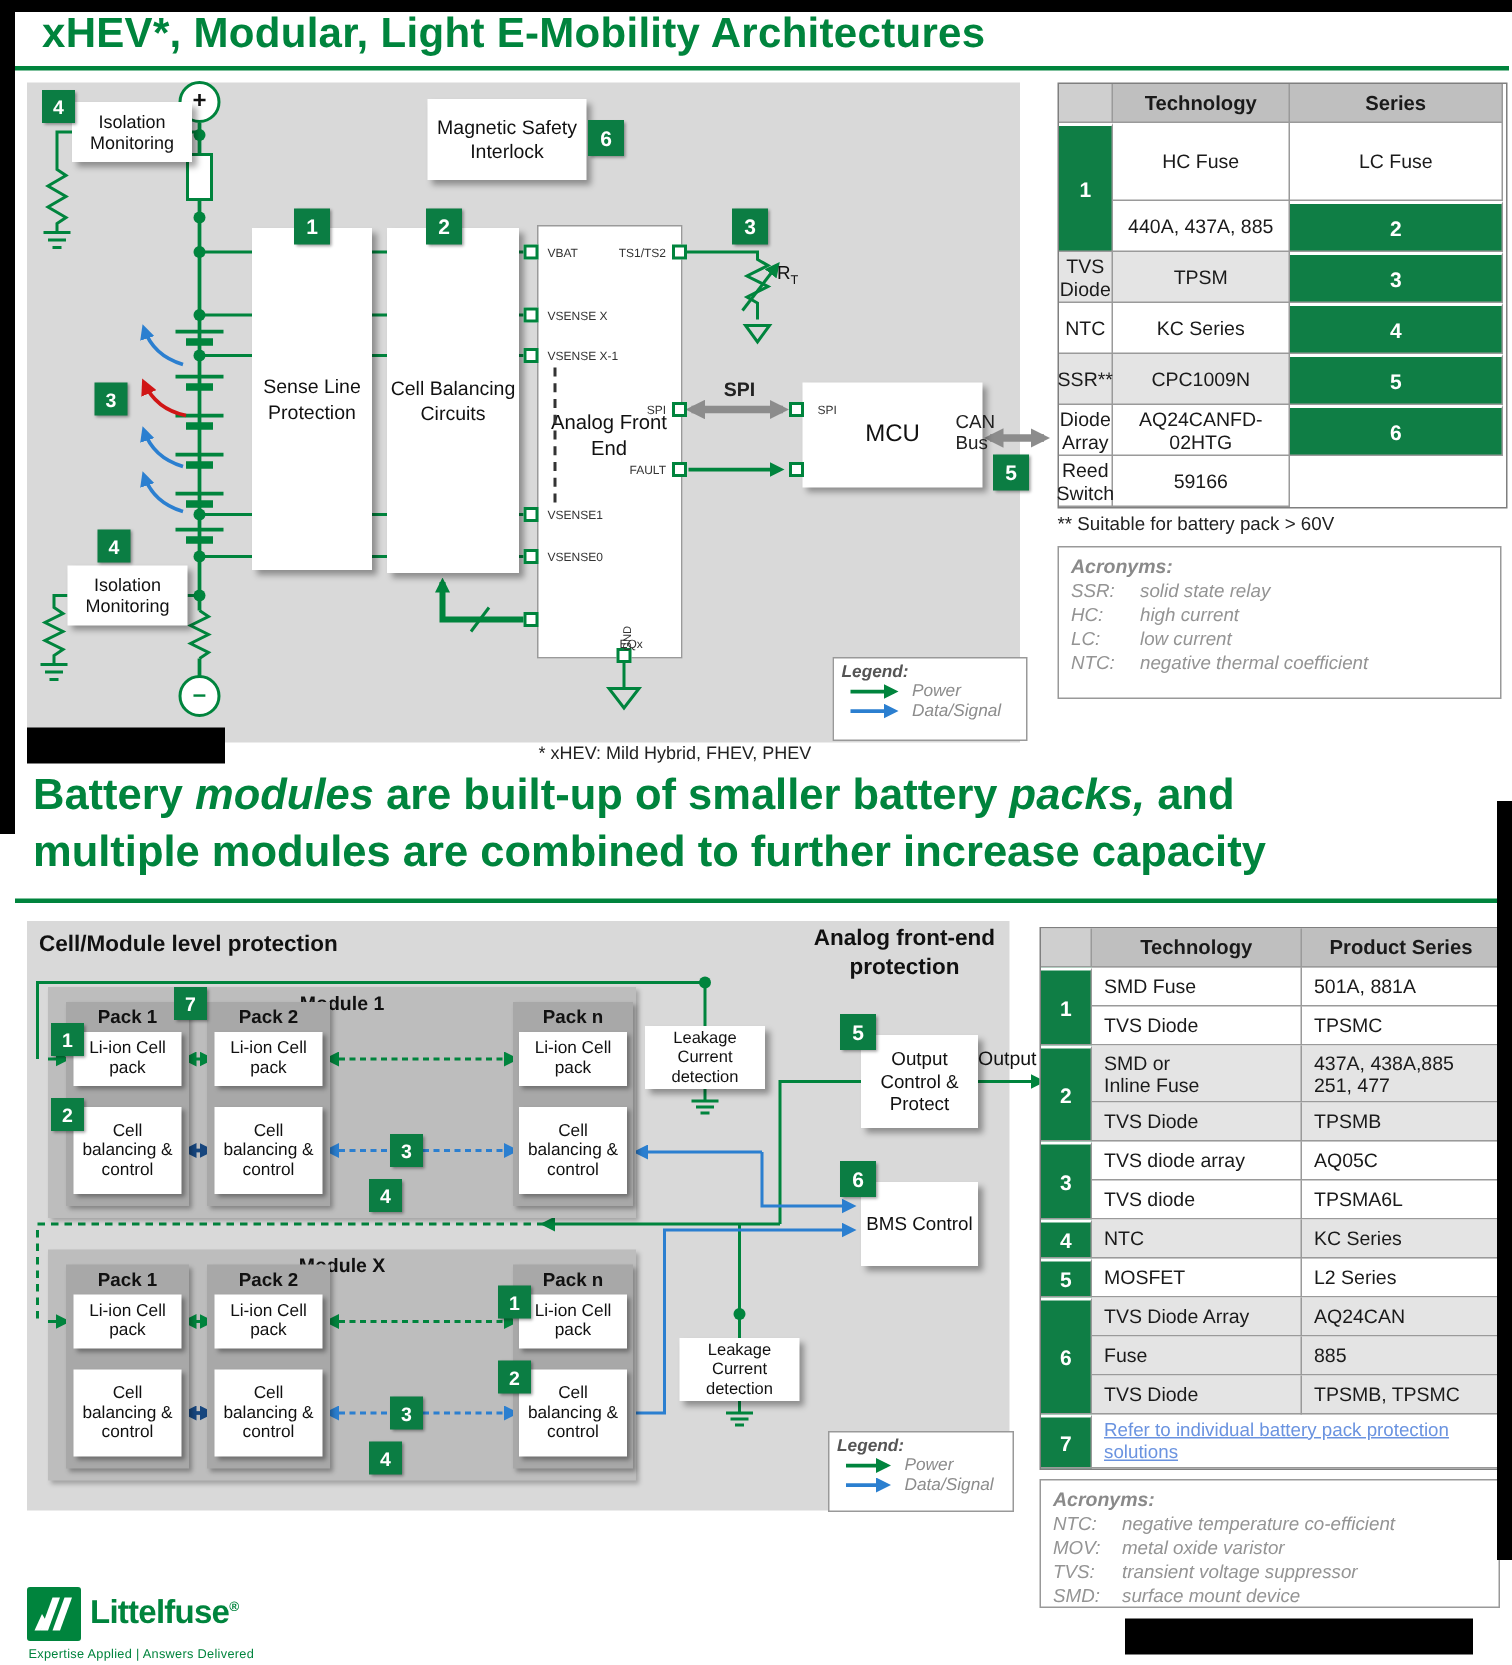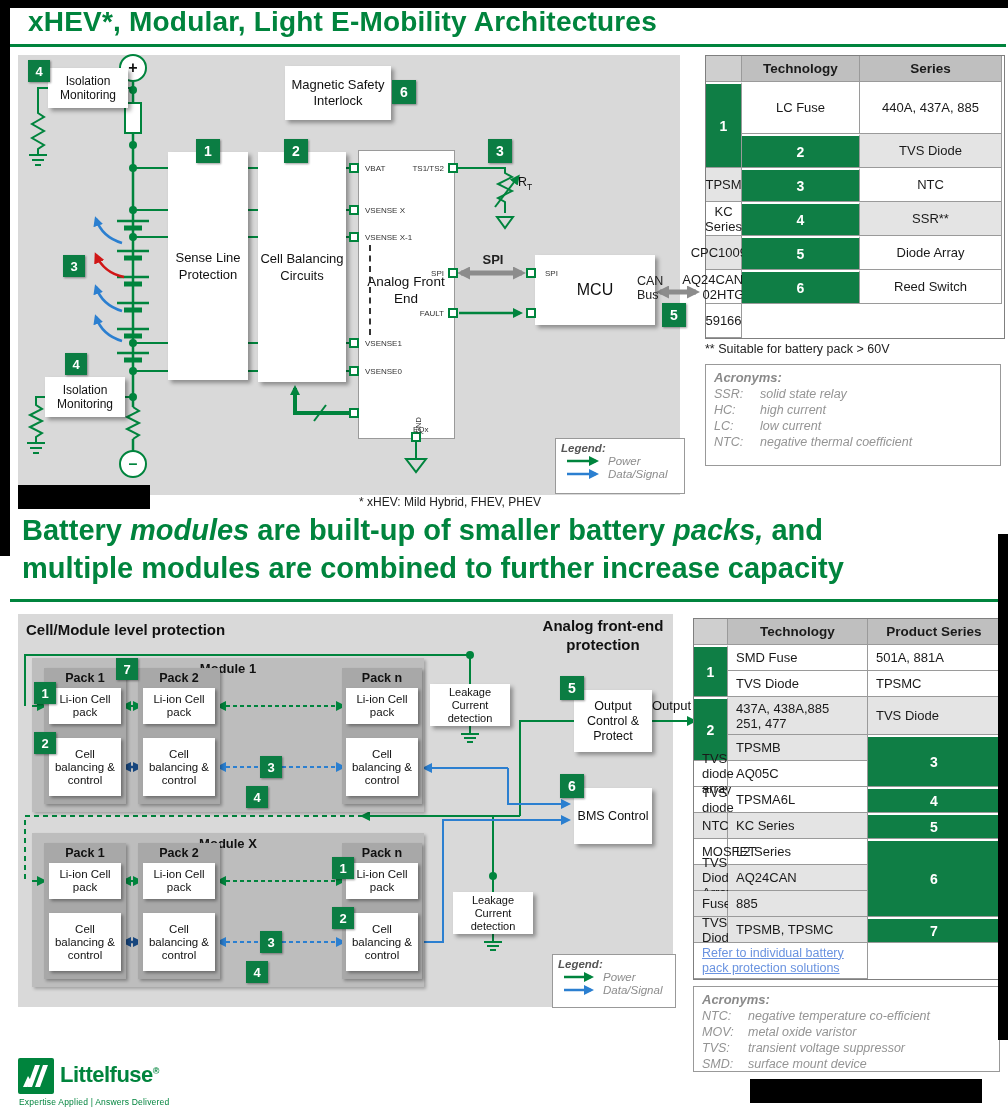--- a/index.html
+++ b/index.html
@@ -234,20 +234,21 @@
 
   <div class="blackbar" style="left:18px;top:485px;width:132px;height:24px;"></div>
   <div class="abs" style="left:300px;top:495px;width:300px;text-align:center;font-size:12px;color:#222;">* xHEV: Mild Hybrid, FHEV, PHEV</div>
 
   <div class="gtable" style="left:705px;top:55px;width:298px;grid-template-columns:36px 118px 142px;grid-template-rows:26px 52px 34px 34px 34px 34px 34px 34px;">
     <div class="th corner"></div>
     <div class="th">Technology</div>
     <div class="th">Series</div>
 
     <div class="num" style="grid-row:span 2;">1</div>
+    <div class="c">HC Fuse</div>
     <div class="c">LC Fuse</div>
     <div class="c">440A, 437A, 885</div>
 
     <div class="num">2</div>
     <div class="c shade">TVS Diode</div>
     <div class="c shade">TPSM</div>
 
     <div class="num">3</div>
     <div class="c">NTC</div>
     <div class="c">KC Series</div>
@@ -420,20 +421,22 @@
     <div class="th">Technology</div>
     <div class="th">Product Series</div>
 
     <div class="num" style="grid-row:span 2;">1</div>
     <div class="l">SMD Fuse</div>
     <div class="l">501A, 881A</div>
     <div class="l">TVS Diode</div>
     <div class="l">TPSMC</div>
 
     <div class="num" style="grid-row:span 2;">2</div>
+    <div class="l shade">SMD or
+Inline Fuse</div>
     <div class="l shade">437A, 438A,885
 251, 477</div>
     <div class="l shade">TVS Diode</div>
     <div class="l shade">TPSMB</div>
 
     <div class="num" style="grid-row:span 2;">3</div>
     <div class="l">TVS diode array</div>
     <div class="l">AQ05C</div>
     <div class="l">TVS diode</div>
     <div class="l">TPSMA6L</div>

